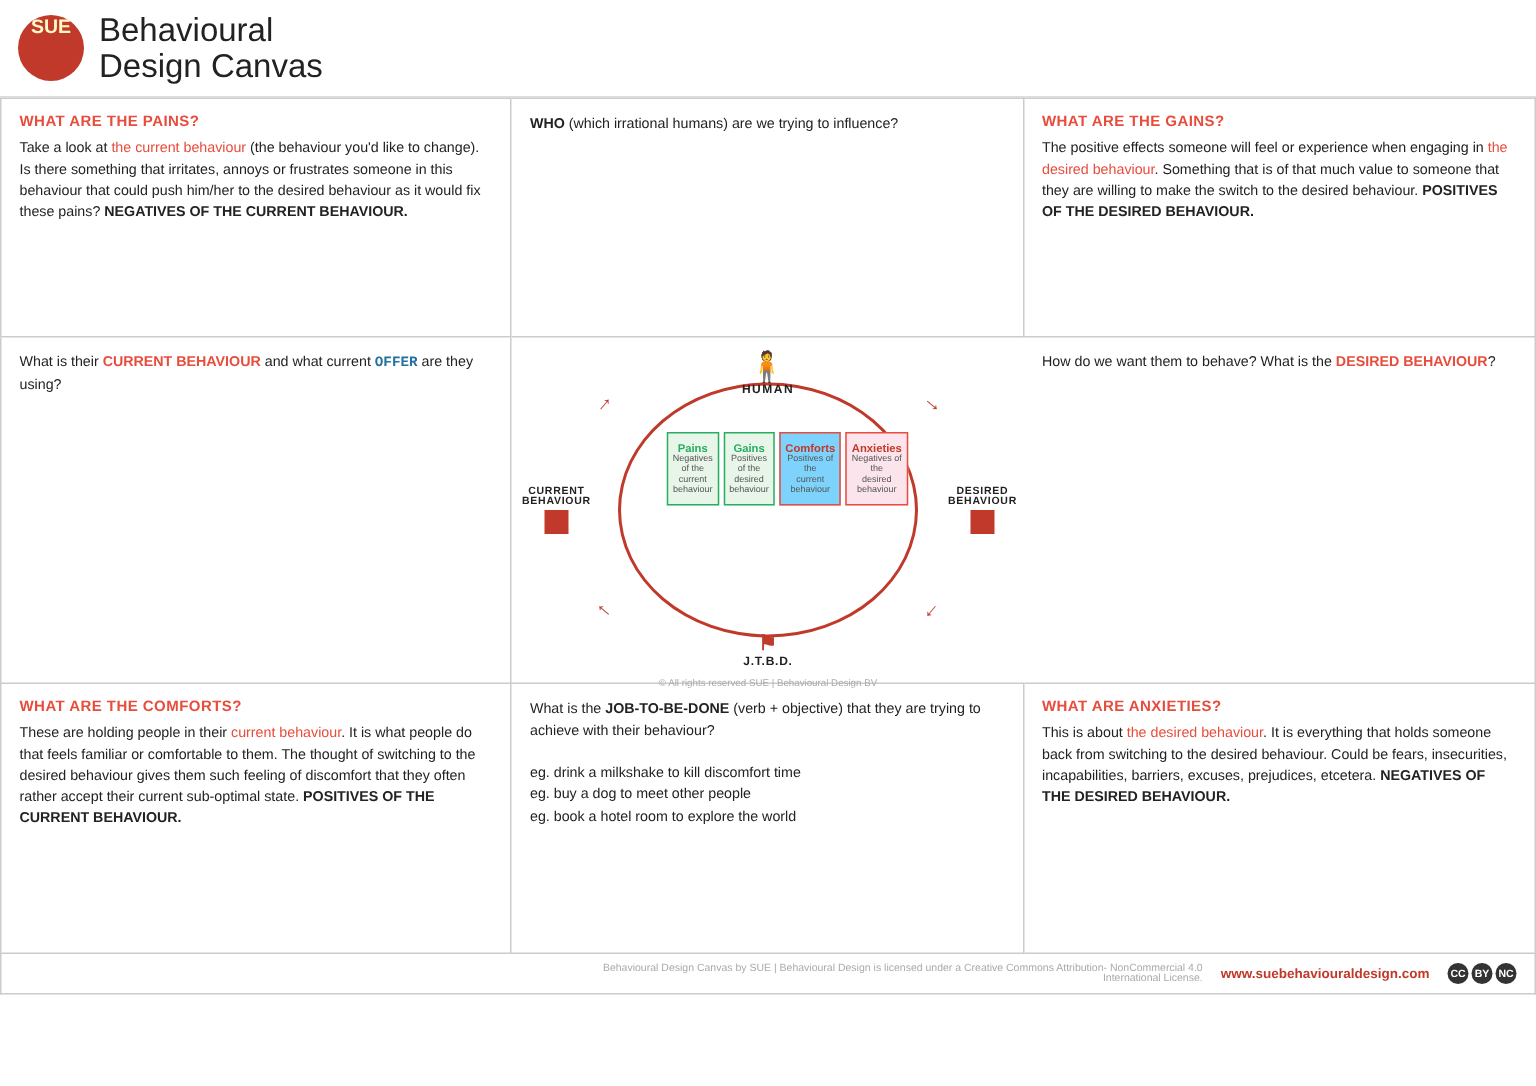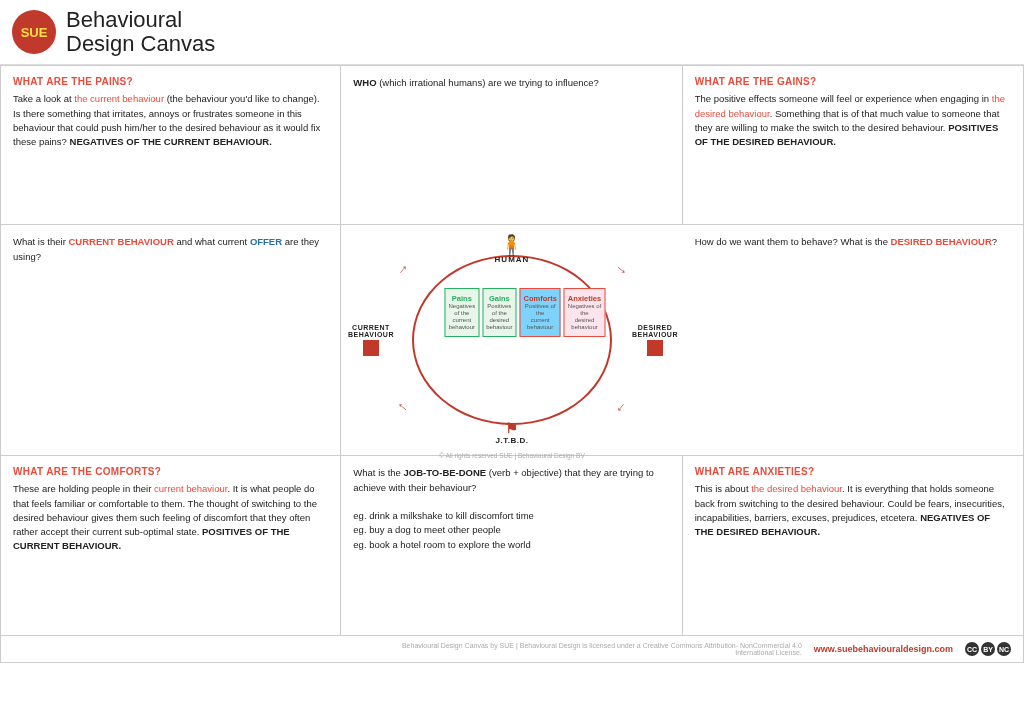--- a/index.html
+++ b/index.html
@@ -19,23 +19,23 @@
       padding: 8px 12px;
       border-bottom: 1px solid #ddd;
       background: #fff;
     }
     .sue-logo {
       width: 44px;
       height: 44px;
       background: #c0392b;
       border-radius: 50%;
       display: flex;
-      align-items: center;
+      align-items: flex-start;
       justify-content: center;
-      color: #fde047;
+      color: #fef9c3;
       font-weight: 900;
       font-size: 13px;
       flex-shrink: 0;
       margin-right: 10px;
     }
     .header-title {
       font-size: 22px;
       font-weight: 400;
       line-height: 1.1;
       margin-right: 18px;
@@ -324,21 +324,21 @@
 
     .copyright-small {
       font-size: 6.5px;
       color: #aaa;
       text-align: center;
       margin-top: 3px;
     }
 
     
     .middle-highlight-red { color: #e74c3c; font-weight: 900; text-transform: uppercase; }
-    .middle-highlight-blue { color: #2471a3; font-weight: 900; text-transform: uppercase; }
+    .middle-highlight-blue { color: #2471a3; font-weight: 900; text-transform: uppercase; font-family: Liberation Mono, monospace; }
   </style>
 </head>
 <body>
 
 <div class="header">
   <div class="sue-logo">
     <span>SUE</span>
   </div>
   <div class="header-title">Behavioural<br>Design Canvas</div>
 </div>

